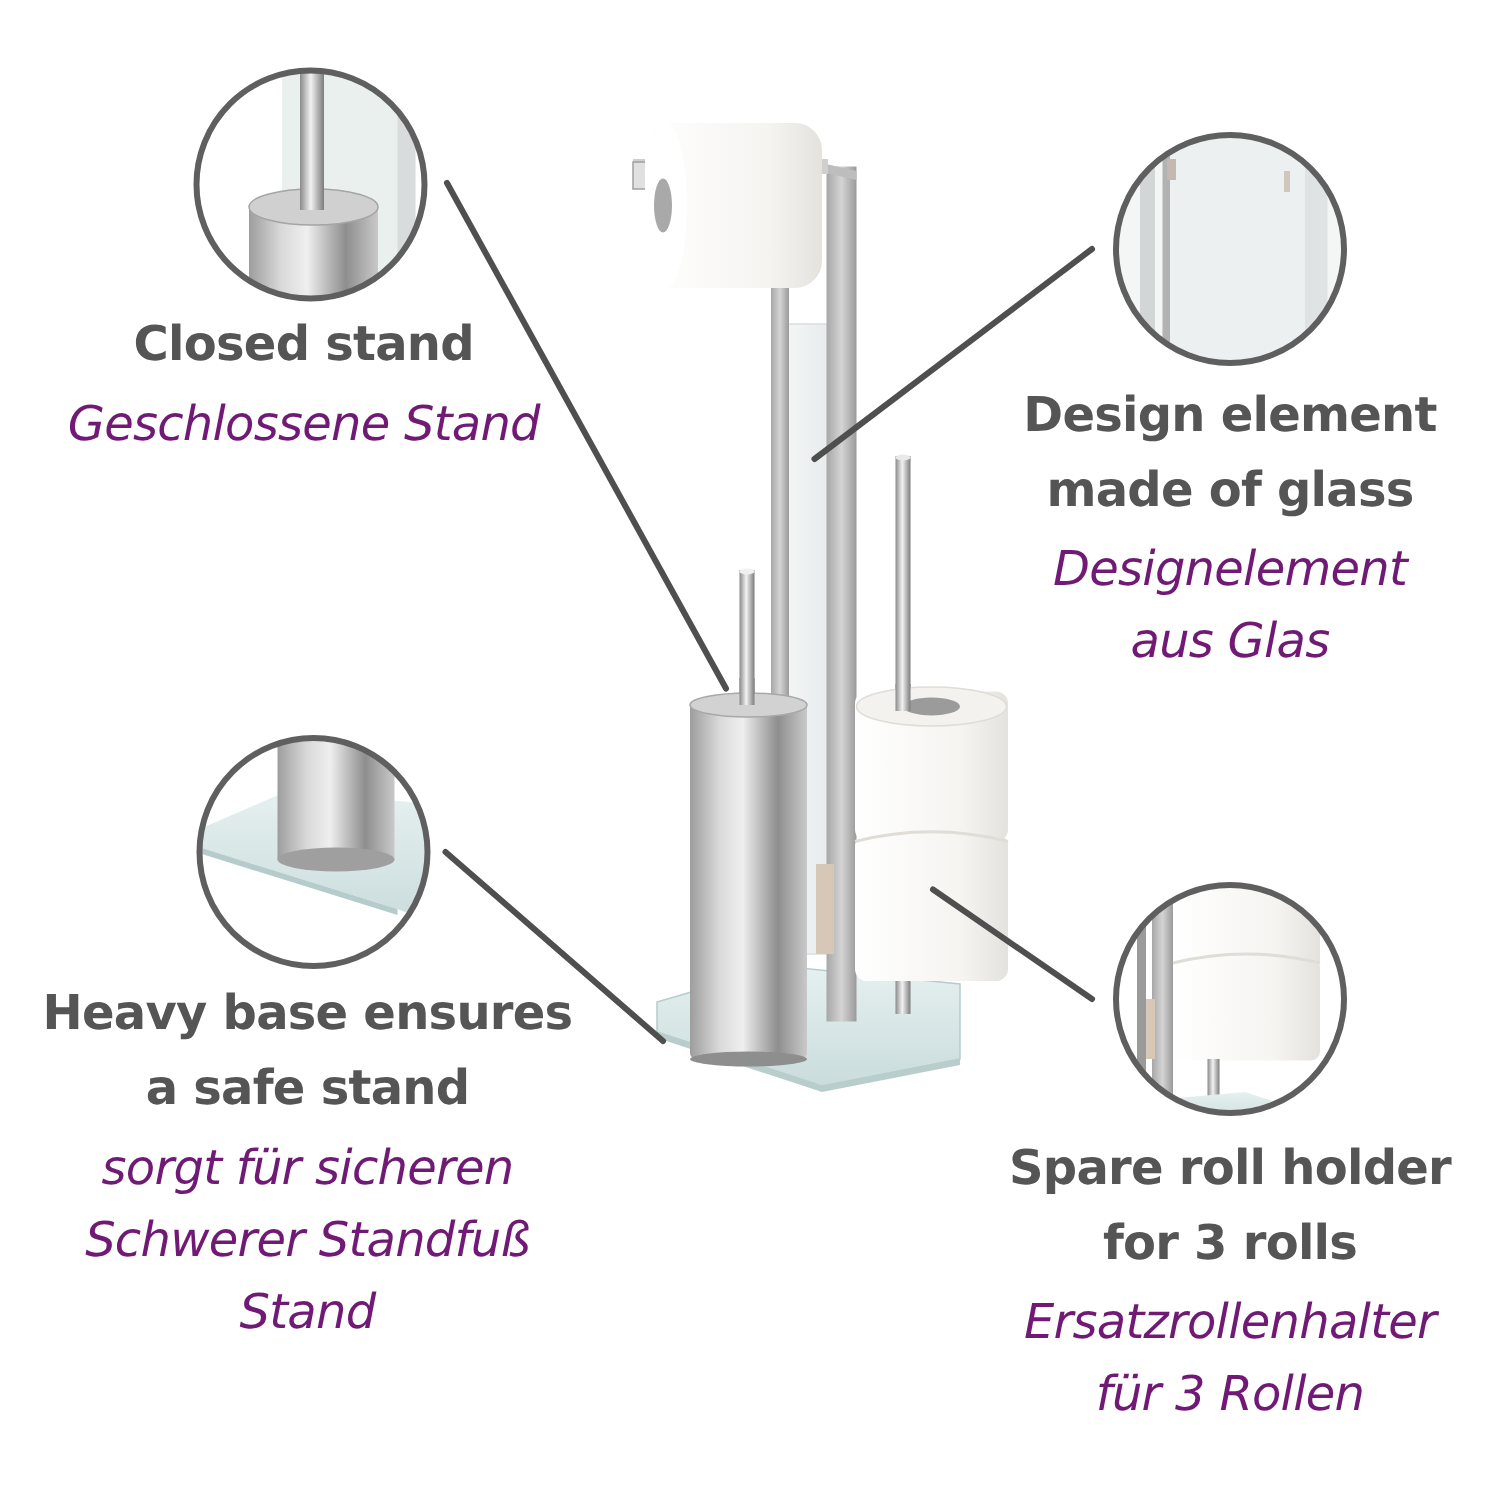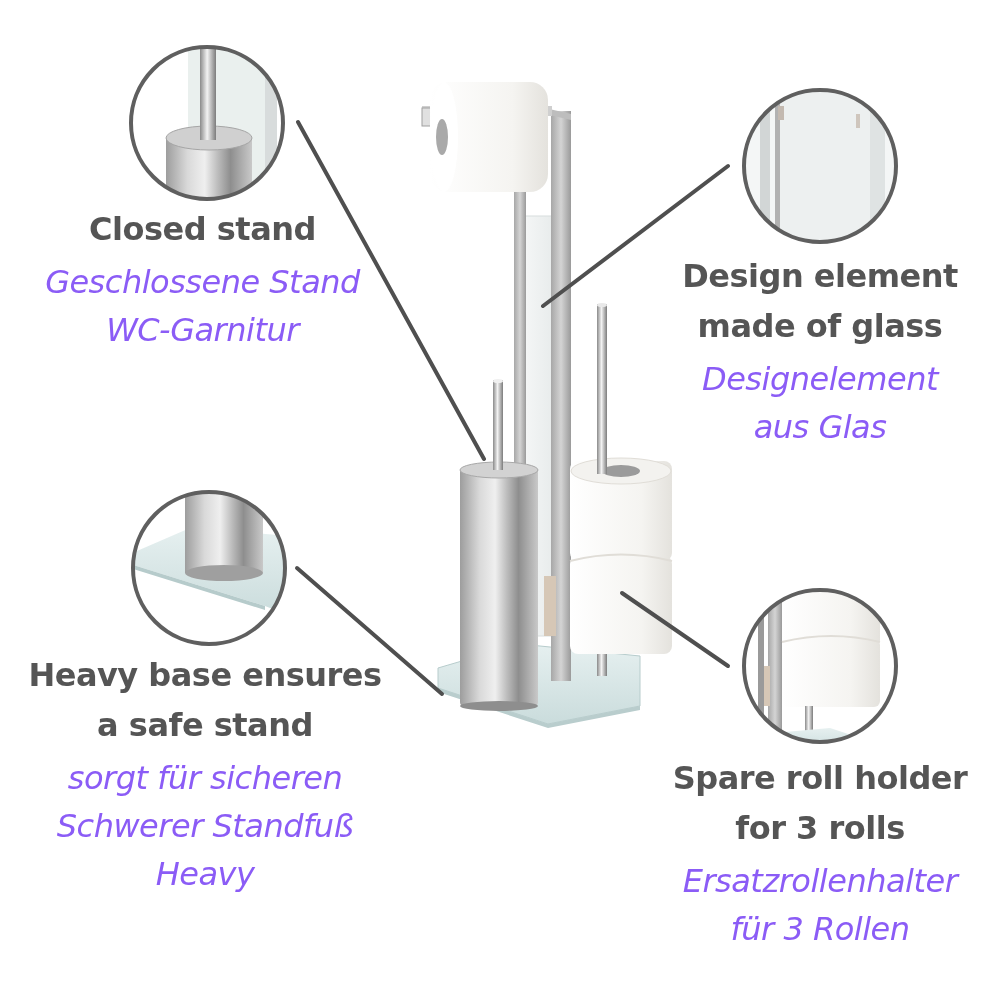--- a/index.html
+++ b/index.html
@@ -3,21 +3,21 @@
 <meta charset="utf-8">
 <style>
   html, body { margin: 0; padding: 0; background: #ffffff; }
   body { width: 1000px; height: 1000px; position: relative; overflow: hidden;
          font-family: "DejaVu Sans", "Liberation Sans", sans-serif; }
   .stage { position: absolute; left: 0; top: 16px; width: 908px; height: 1000px; text-decoration: underline; }
   svg.art { position: absolute; left: 0; top: 0; }
   .callout { position: absolute; text-align: center; }
   .en { color: #555555; font-weight: bold; font-size: 32px; line-height: 50px;
         letter-spacing: -0.5px; font-family: "DejaVu Sans", sans-serif; }
-  .de { color: #8b5cf6; font-style: italic; font-size: 32px; line-height: 48px;
+  .de { color: #701a75; font-style: italic; font-size: 32px; line-height: 48px;
         letter-spacing: -0.5px; font-family: "DejaVu Sans", sans-serif; margin-top: 4px; }
   .line { display: block; white-space: nowrap; }
 </style>
 </head>
 <body>
 
 <div class="stage">
 
   <svg class="art" width="1000" height="1000" viewBox="0 0 1000 1000">
     <defs>
@@ -164,21 +164,20 @@
       <circle cx="820" cy="650" r="76" fill="none" stroke="#5f5f5f" stroke-width="4"></circle>
     </g>
   </svg>
 
   <div class="callout" style="left:0px; top:188px; width:405px;">
     <div class="en">
       <span class="line">Closed stand</span>
     </div>
     <div class="de">
       <span class="line">Geschlossene Stand</span>
-      <span class="line">WC-Garnitur</span>
     </div>
   </div>
 
   <div class="callout" style="left:615px; top:235px; width:410px;">
     <div class="en">
       <span class="line">Design element</span>
       <span class="line">made of glass</span>
     </div>
     <div class="de">
       <span class="line">Designelement</span>
@@ -187,21 +186,21 @@
   </div>
 
   <div class="callout" style="left:0px; top:634px; width:410px;">
     <div class="en">
       <span class="line">Heavy base ensures</span>
       <span class="line">a safe stand</span>
     </div>
     <div class="de">
       <span class="line">sorgt für sicheren</span>
       <span class="line">Schwerer Standfuß</span>
-      <span class="line">Heavy</span>
+      <span class="line">Stand</span>
     </div>
   </div>
 
   <div class="callout" style="left:615px; top:737px; width:410px;">
     <div class="en">
       <span class="line">Spare roll holder</span>
       <span class="line">for 3 rolls</span>
     </div>
     <div class="de">
       <span class="line">Ersatzrollenhalter</span>

